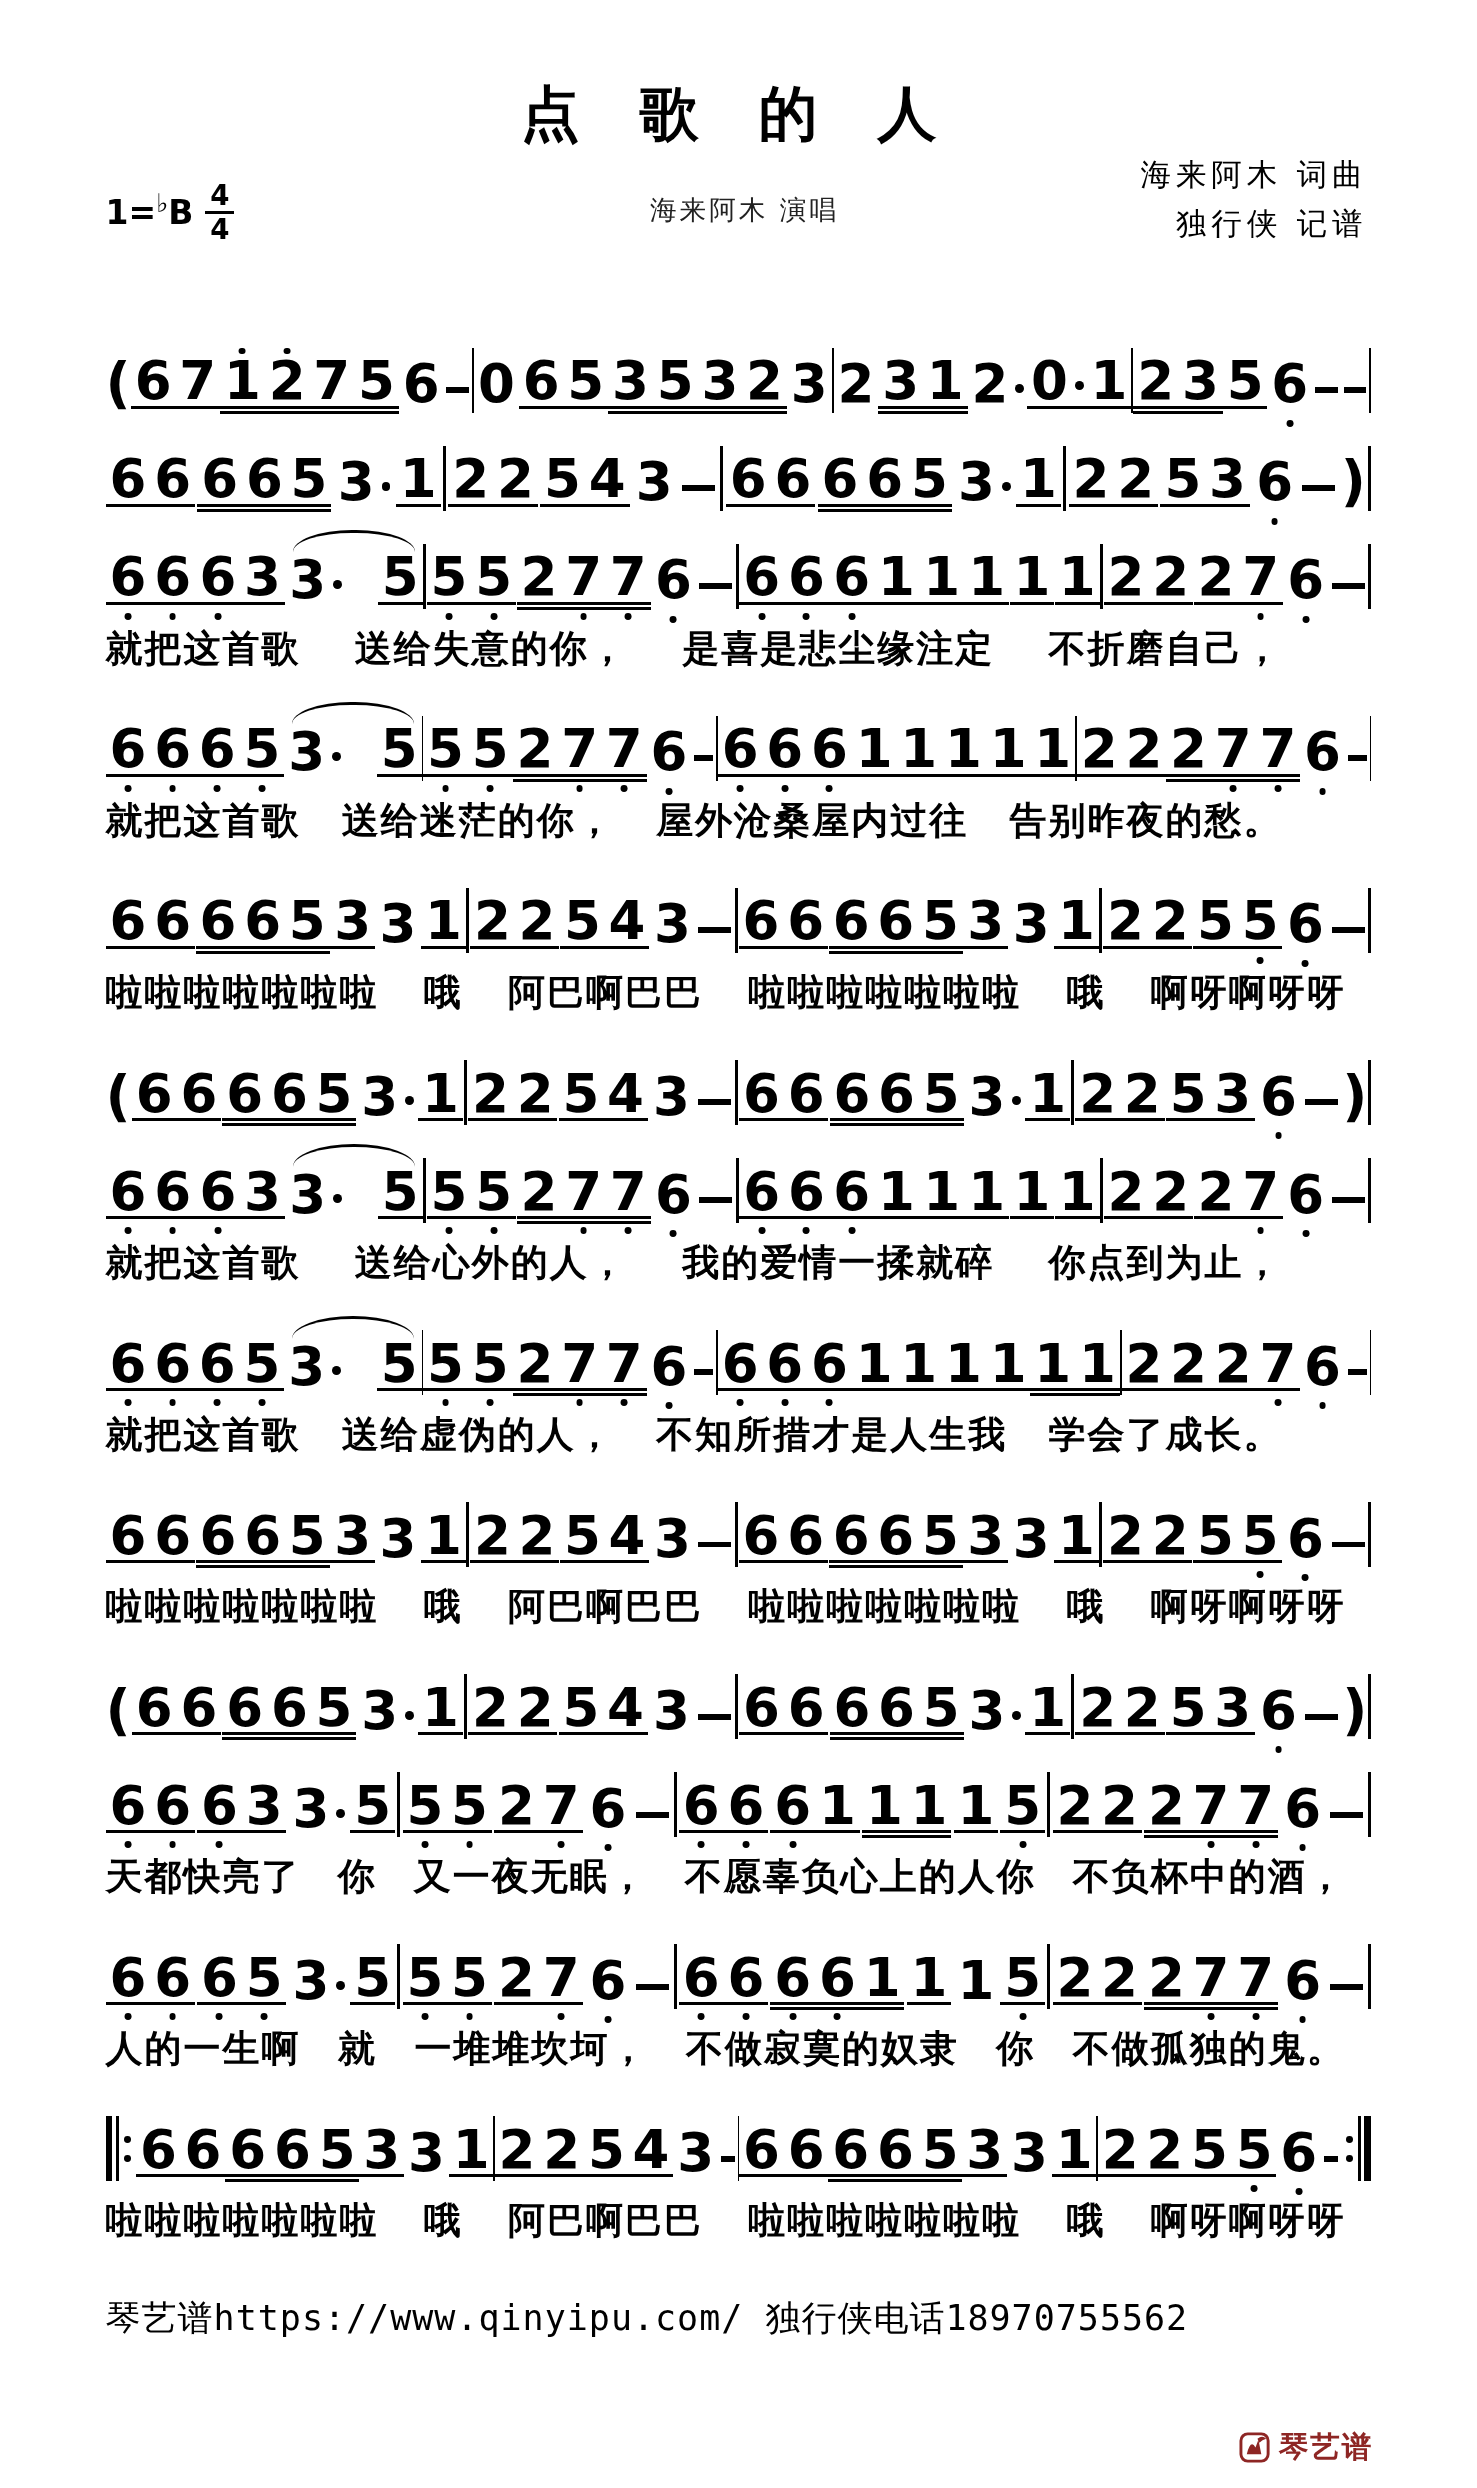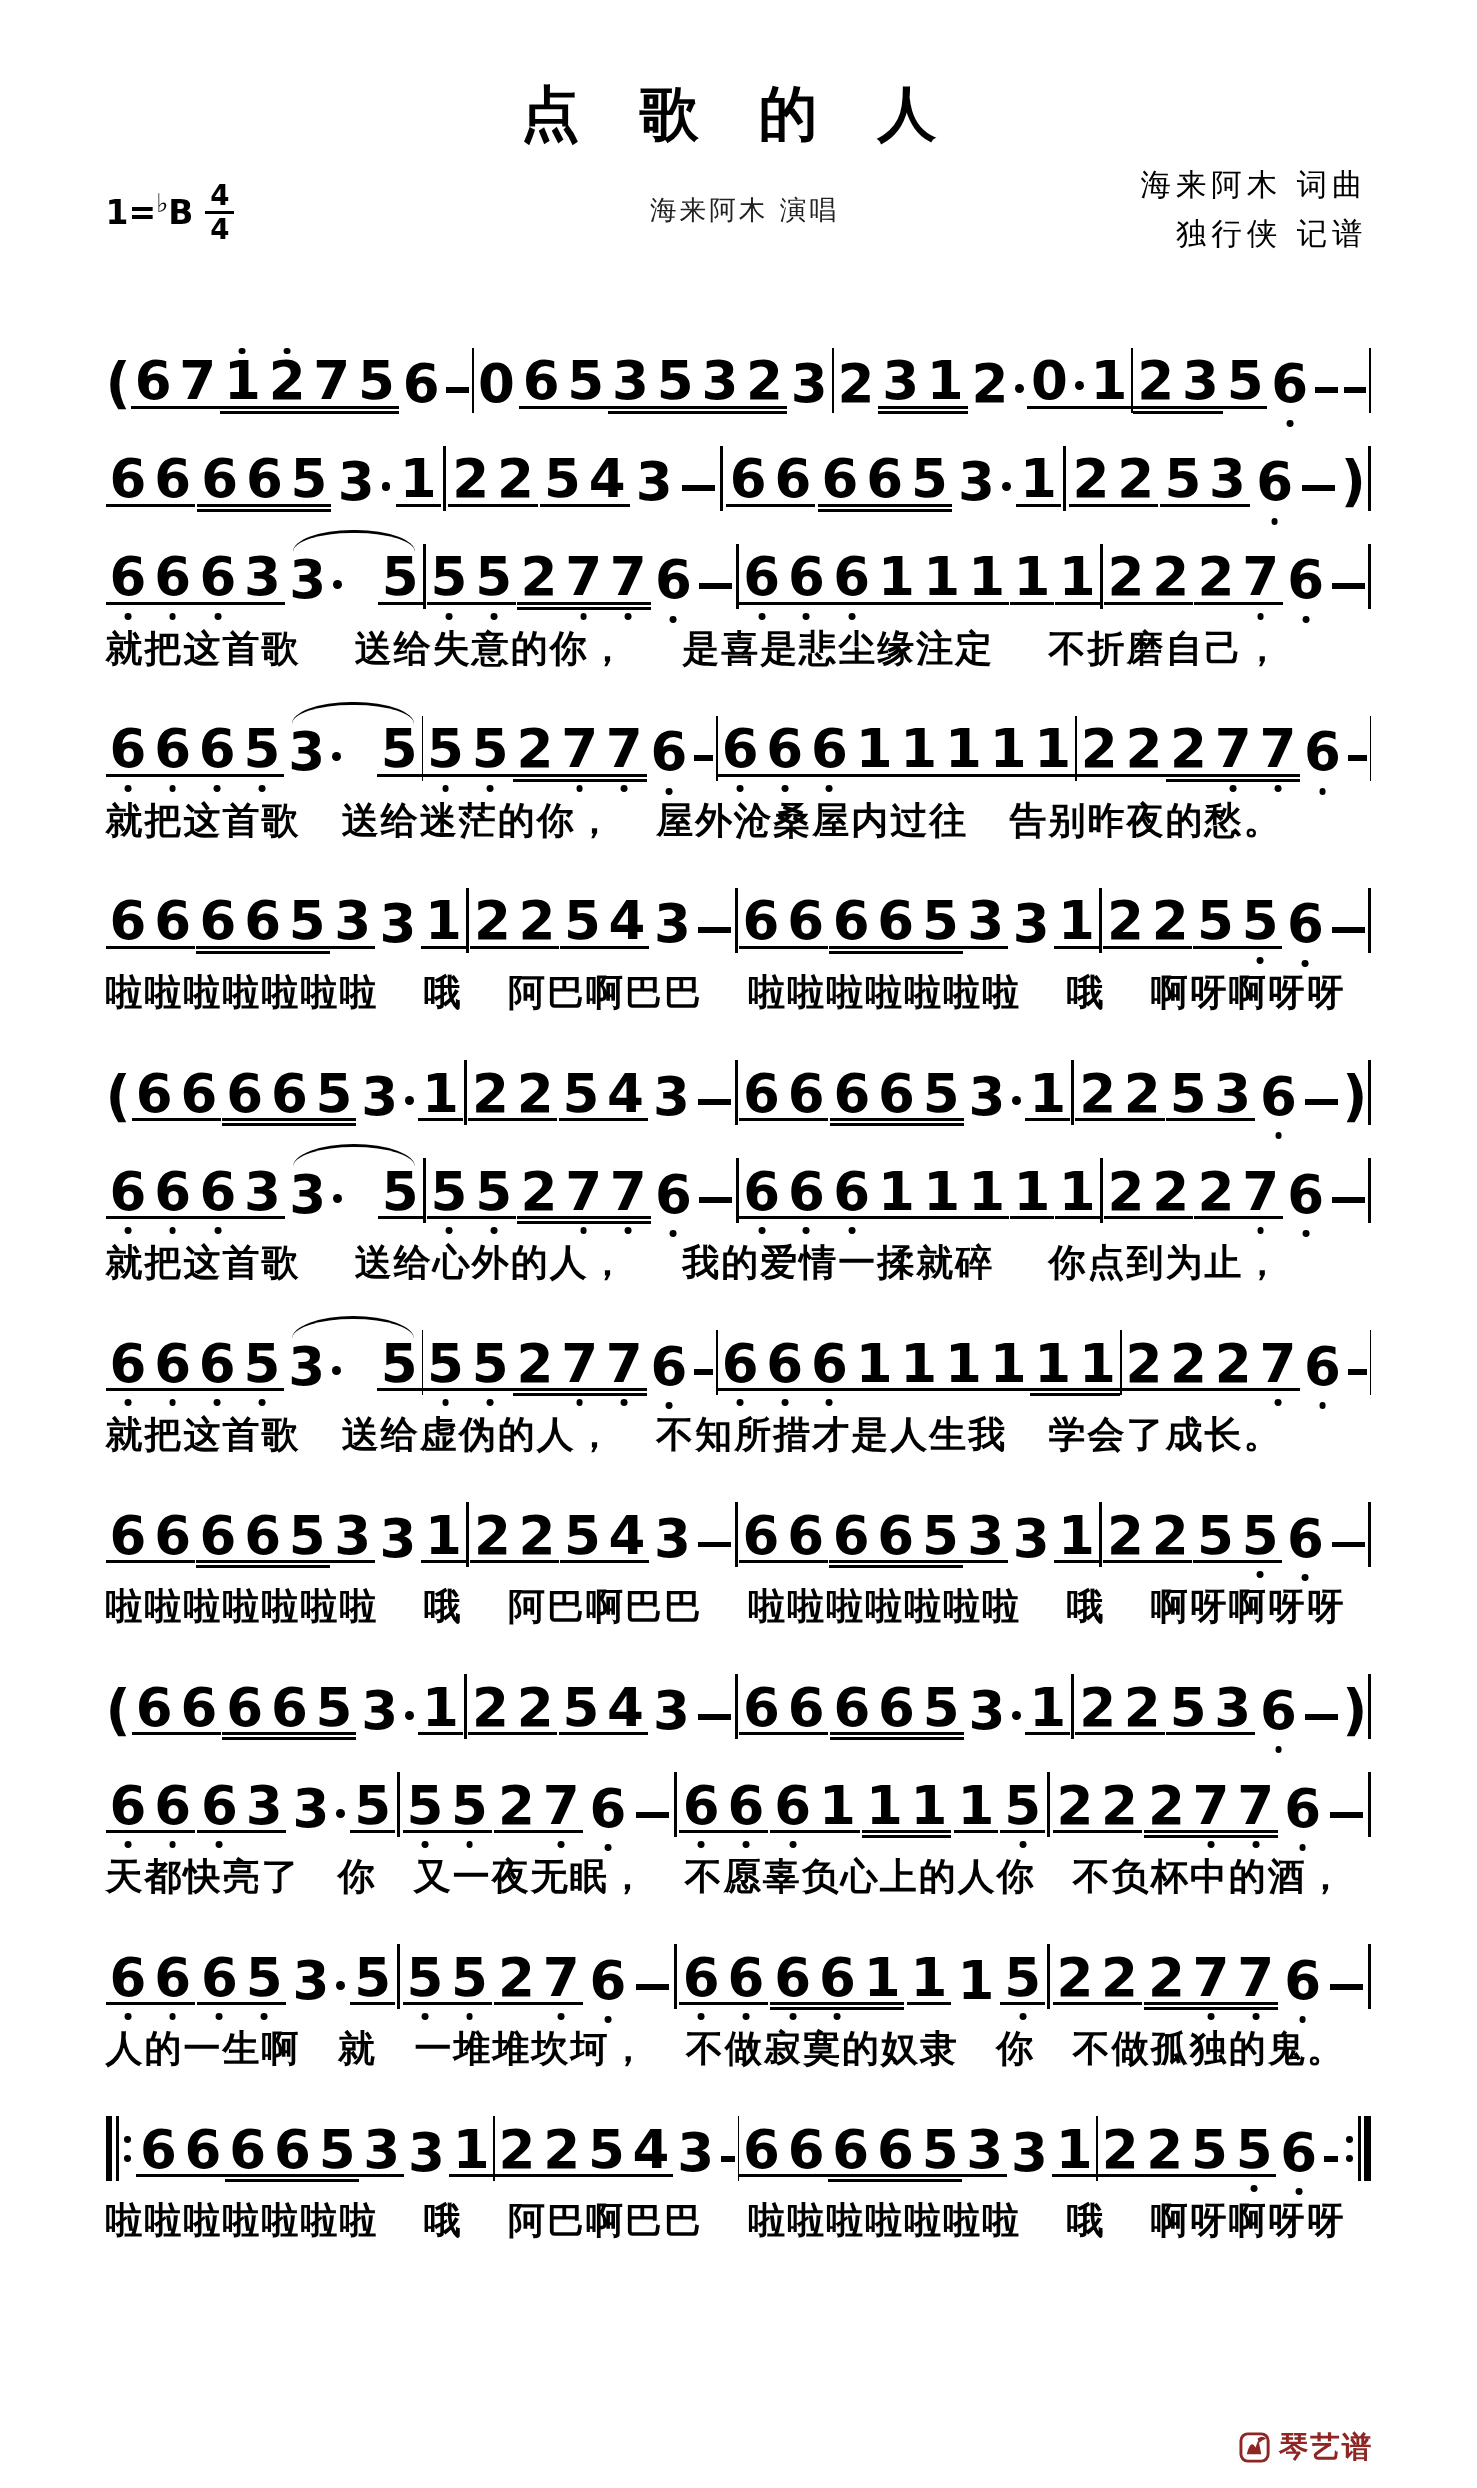--- a/index.html
+++ b/index.html
@@ -34,21 +34,21 @@
   .ts .den{border-top:3px solid #000;padding:2px 4.9px 0 4.9px;}
   .ts .num{padding:0 4.9px 2px 4.9px;}
   .subtitle{
     position:absolute;left:12px;right:0;top:43px;
     text-align:center;
     font-size:26.6px;color:#222;
     font-family:"DejaVu Serif","Liberation Serif",serif;
     letter-spacing:3px;
   }
   .credits{
-    position:absolute;right:3.9px;top:12px;
+    position:absolute;right:3.9px;top:2px;
     text-align:right;font-size:30.5px;line-height:1.6;
     font-family:"DejaVu Serif","Liberation Serif",serif;
     letter-spacing:4.9px;
   }
   
   .score{margin:85px 27.6px 0 27.6px;}
   .system{position:relative;}
   .system.plain{margin-bottom:43px;}
   .system.full{margin-bottom:51px;}
   .notes{
@@ -1090,20 +1090,21 @@
           <span class="lseg">啦啦啦啦啦啦啦</span>
           <span class="lseg">哦</span>
           <span class="lseg">阿巴啊巴巴</span>
           <span class="lseg">啦啦啦啦啦啦啦</span>
           <span class="lseg">哦</span>
           <span class="lseg">啊呀啊呀呀</span>
         </div>
       </div>
     </div>
 
+  <div class="footer">琴艺谱https://www.qinyipu.com/ 独行侠电话18970755562</div>
 
   <div class="logo">
     <svg width="33" height="33" viewBox="0 0 34 34">
       <rect x="2" y="3" width="28" height="28" rx="7" fill="none" stroke="#8e2624" stroke-width="3"></rect>
       <path d="M8 24 Q12 8 17 17 L20 9 L23 24 Z" fill="#8e2624"></path>
       <path d="M19 8 Q24 4 28 8 Q24 9 21 12 Z" fill="#8e2624"></path>
     </svg>
     <span class="logo-text">琴艺谱</span>
   </div>
 

